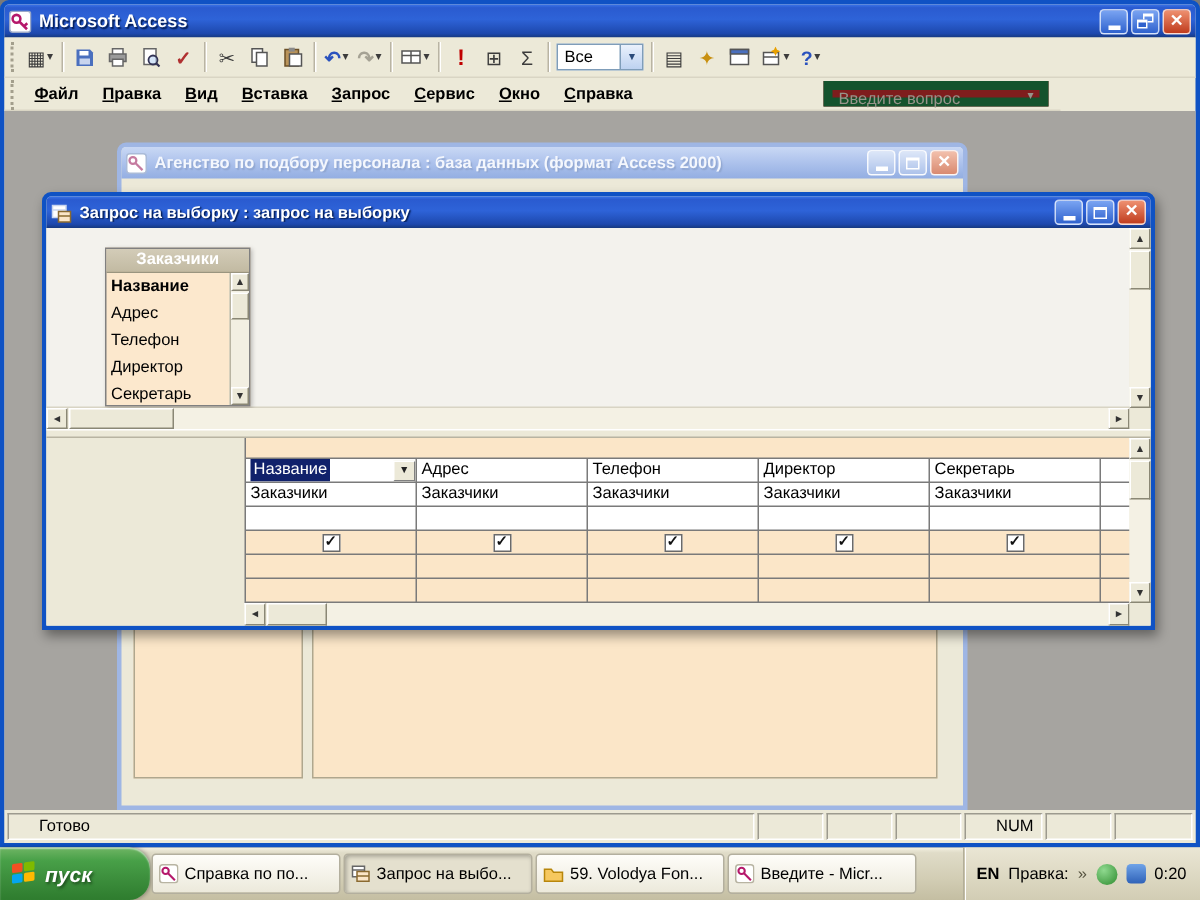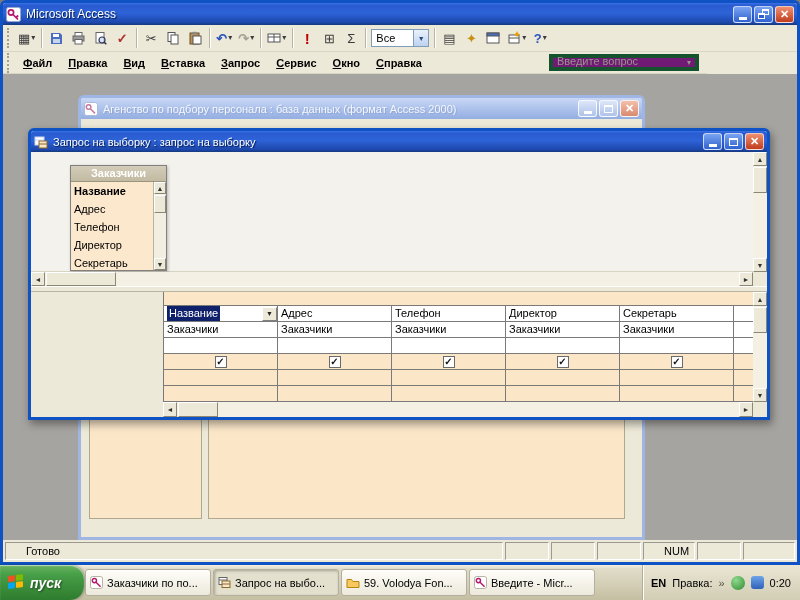--- a/index.html
+++ b/index.html
@@ -6,21 +6,21 @@
   html,body{width:800px;height:600px;overflow:hidden}
   body{font-family:"Liberation Sans",sans-serif;font-size:11px;background:#7A7A7A;position:relative}
   .desktop{position:absolute;inset:0}
 
   
   .app{position:absolute;left:0;top:0;width:800px;height:565px;background:#ECE9D8;
        border:3px solid #0F52C4;border-radius:6px 6px 0 0}
   .titlebar{position:absolute;left:0;top:0;width:794px;height:22px;border-radius:3px 3px 0 0;
        background:linear-gradient(180deg,#3A73E8 0%,#2A5BD0 10%,#2E63D8 45%,#1D48AD 88%,#16397F 100%);
        display:flex;align-items:center;padding:0 3px}
-  .t-title{color:#fff;font-weight:normal;font-size:12px;margin-left:5px;flex:1;
+  .t-title{color:#fff;font-weight:bold;font-size:12px;margin-left:5px;flex:1;
        text-shadow:1px 1px 1px #00194F;white-space:nowrap;overflow:hidden}
   .caption-btns{display:flex;gap:2px}
   .xpbtn{width:19px;height:17px;border-radius:3px;border:1px solid rgba(255,255,255,.7);
        background:linear-gradient(180deg,#7AA4F2,#2F62CE);display:flex;align-items:center;justify-content:center;
        color:#fff;font-size:11px;font-weight:bold;line-height:1}
   .xpbtn.close{background:linear-gradient(180deg,#EE9070,#C03C1E)}
   .g-min{width:8px;height:3px;background:#fff;margin-top:8px}
   .g-max{width:9px;height:8px;border:1px solid #fff;border-top-width:2px}
   .g-restore{position:relative;width:11px;height:10px}
   .g-restore i{position:absolute;display:block;width:7px;height:6px;border:1px solid #fff;border-top-width:2px}
@@ -46,22 +46,22 @@
        padding-left:4px;margin:0 2px}
   .tcombo-btn{width:15px;height:16px;margin-left:auto;border-left:1px solid #7F9DB9;
        background:linear-gradient(180deg,#EAF1FC,#BDD2F0);display:flex;align-items:center;justify-content:center;
        font-size:7px;color:#2B4B7A}
 
   
   .menubar{position:absolute;left:0;top:49px;width:704px;height:22px;background:#ECE9D8;
        display:flex;align-items:center;padding-left:2px;border-bottom:1px solid #D9D5C4}
   .mitem{display:inline-block;padding:3px 8px;font-weight:bold}
   .mitem::first-letter{text-decoration:underline}
-  .question{margin-left:auto;margin-right:8px;width:150px;height:17px;border:4px solid #14532d;
-       background:#701a75;color:#97948A;display:flex;align-items:flex-end;padding:0 4px}
+  .question{margin-left:auto;margin-right:8px;width:150px;height:17px;border:6px solid #14532d;
+       background:#7f1d1d;color:#97948A;display:flex;align-items:flex-start;padding:0 4px}
   .question .darr{margin-left:auto;color:#97948A}
 
   
   .mdi{position:absolute;left:0;top:71px;width:794px;height:466px;background:#A6A4A0;overflow:hidden}
 
   
   .dbwin{position:absolute;left:75px;top:21px;width:567px;height:445px;background:#ECE9D8;
        border:3px solid #9FB6E4;border-radius:6px 6px 0 0}
   .dbtitle{position:absolute;left:0;top:0;width:561px;height:21px;border-radius:3px 3px 0 0;
        background:linear-gradient(180deg,#C9D8F4 0%,#ADC2EC 50%,#93AEE2 100%);
@@ -135,21 +135,21 @@
        display:flex;align-items:center;gap:2px;padding:2px}
   .spanel{height:18px;border:1px solid;border-color:#9C9A8E #FFFFFF #FFFFFF #9C9A8E;
        padding:2px 20px;white-space:nowrap}
   .spanel.big{flex:1}
   .spanel.w44{width:44px}.spanel.w52{width:52px;text-align:center}
 
   
   .taskbar{position:absolute;left:0;top:565px;width:800px;height:35px;
        background:linear-gradient(180deg,#F3F0E1 0%,#E0DCC8 10%,#D2CDB4 60%,#C4BEA2 100%);
        display:flex;align-items:stretch}
-  .start{width:84px;flex:none;background:linear-gradient(180deg,#6FB564 0%,#48A048 25%,#3C8E3C 60%,#2E7C2E 100%);
+  .start{width:100px;flex:none;background:linear-gradient(180deg,#6FB564 0%,#48A048 25%,#3C8E3C 60%,#2E7C2E 100%);
        border-radius:0 14px 14px 0;display:flex;align-items:center;gap:6px;padding:0 14px 0 8px;
        box-shadow:inset 0 1px 1px rgba(255,255,255,.55),1px 0 3px rgba(0,0,0,.35)}
   .start-label{color:#fff;font-weight:bold;font-style:italic;font-size:14px;text-shadow:1px 1px 2px #1C4A1C}
   .flag{width:16px;height:15px;display:grid;grid-template-columns:7px 7px;grid-template-rows:6px 6px;
        gap:1px;transform:skewY(-8deg)}
   .flag i{display:block;border-radius:1px}
   .flag i:nth-child(1){background:#F25022}.flag i:nth-child(2){background:#7FBA00}
   .flag i:nth-child(3){background:#05A6F0}.flag i:nth-child(4){background:#FFB900}
   .titem{width:126px;margin:4px 1px;background:linear-gradient(180deg,#FEFDF9,#ECE9DB);
        border:1px solid #B3AF9E;border-radius:3px;display:flex;align-items:center;gap:4px;
@@ -589,21 +589,21 @@
     </div>
 
     <div class="titem">
       <span>
           <svg width="13" height="13">
             <rect x="0.5" y="0.5" width="12" height="12" rx="2" fill="#fff" stroke="#B8B4A2"></rect>
             <circle cx="4.4" cy="4.6" r="2.1" fill="none" stroke="#B5186B" stroke-width="1.4"></circle>
             <path d="M6 6.2 L10.6 10.8" stroke="#B5186B" stroke-width="1.4"></path>
           </svg>
         </span>
-      <span class="tlabel">Заказчики по по...</span>
+      <span class="tlabel">Справка по по...</span>
     </div>
     <div class="titem active">
       <span>
           <svg width="13" height="13">
             <rect x="1" y="1.5" width="8" height="7" fill="#fff" stroke="#666"></rect>
             <line x1="1" y1="4" x2="9" y2="4" stroke="#666"></line>
             <rect x="4" y="5" width="8" height="6.5" fill="#FBE6C8" stroke="#8A6A30"></rect>
             <line x1="4" y1="8" x2="12" y2="8" stroke="#8A6A30"></line>
           </svg>
         </span>

